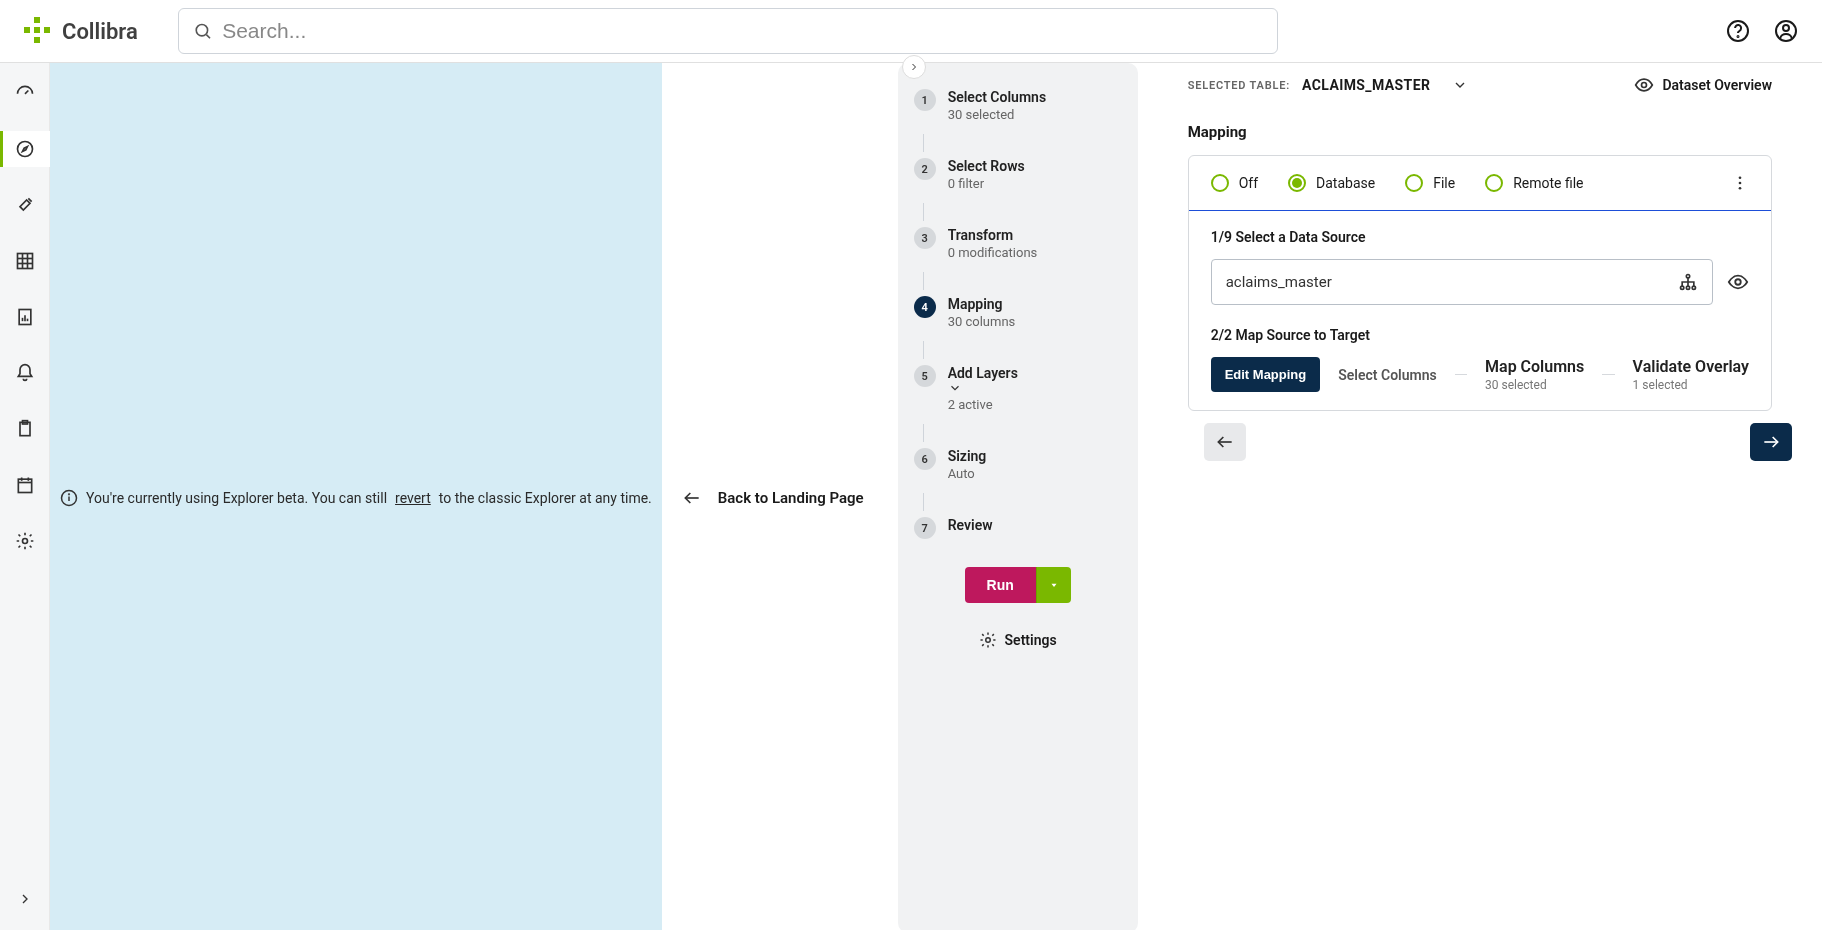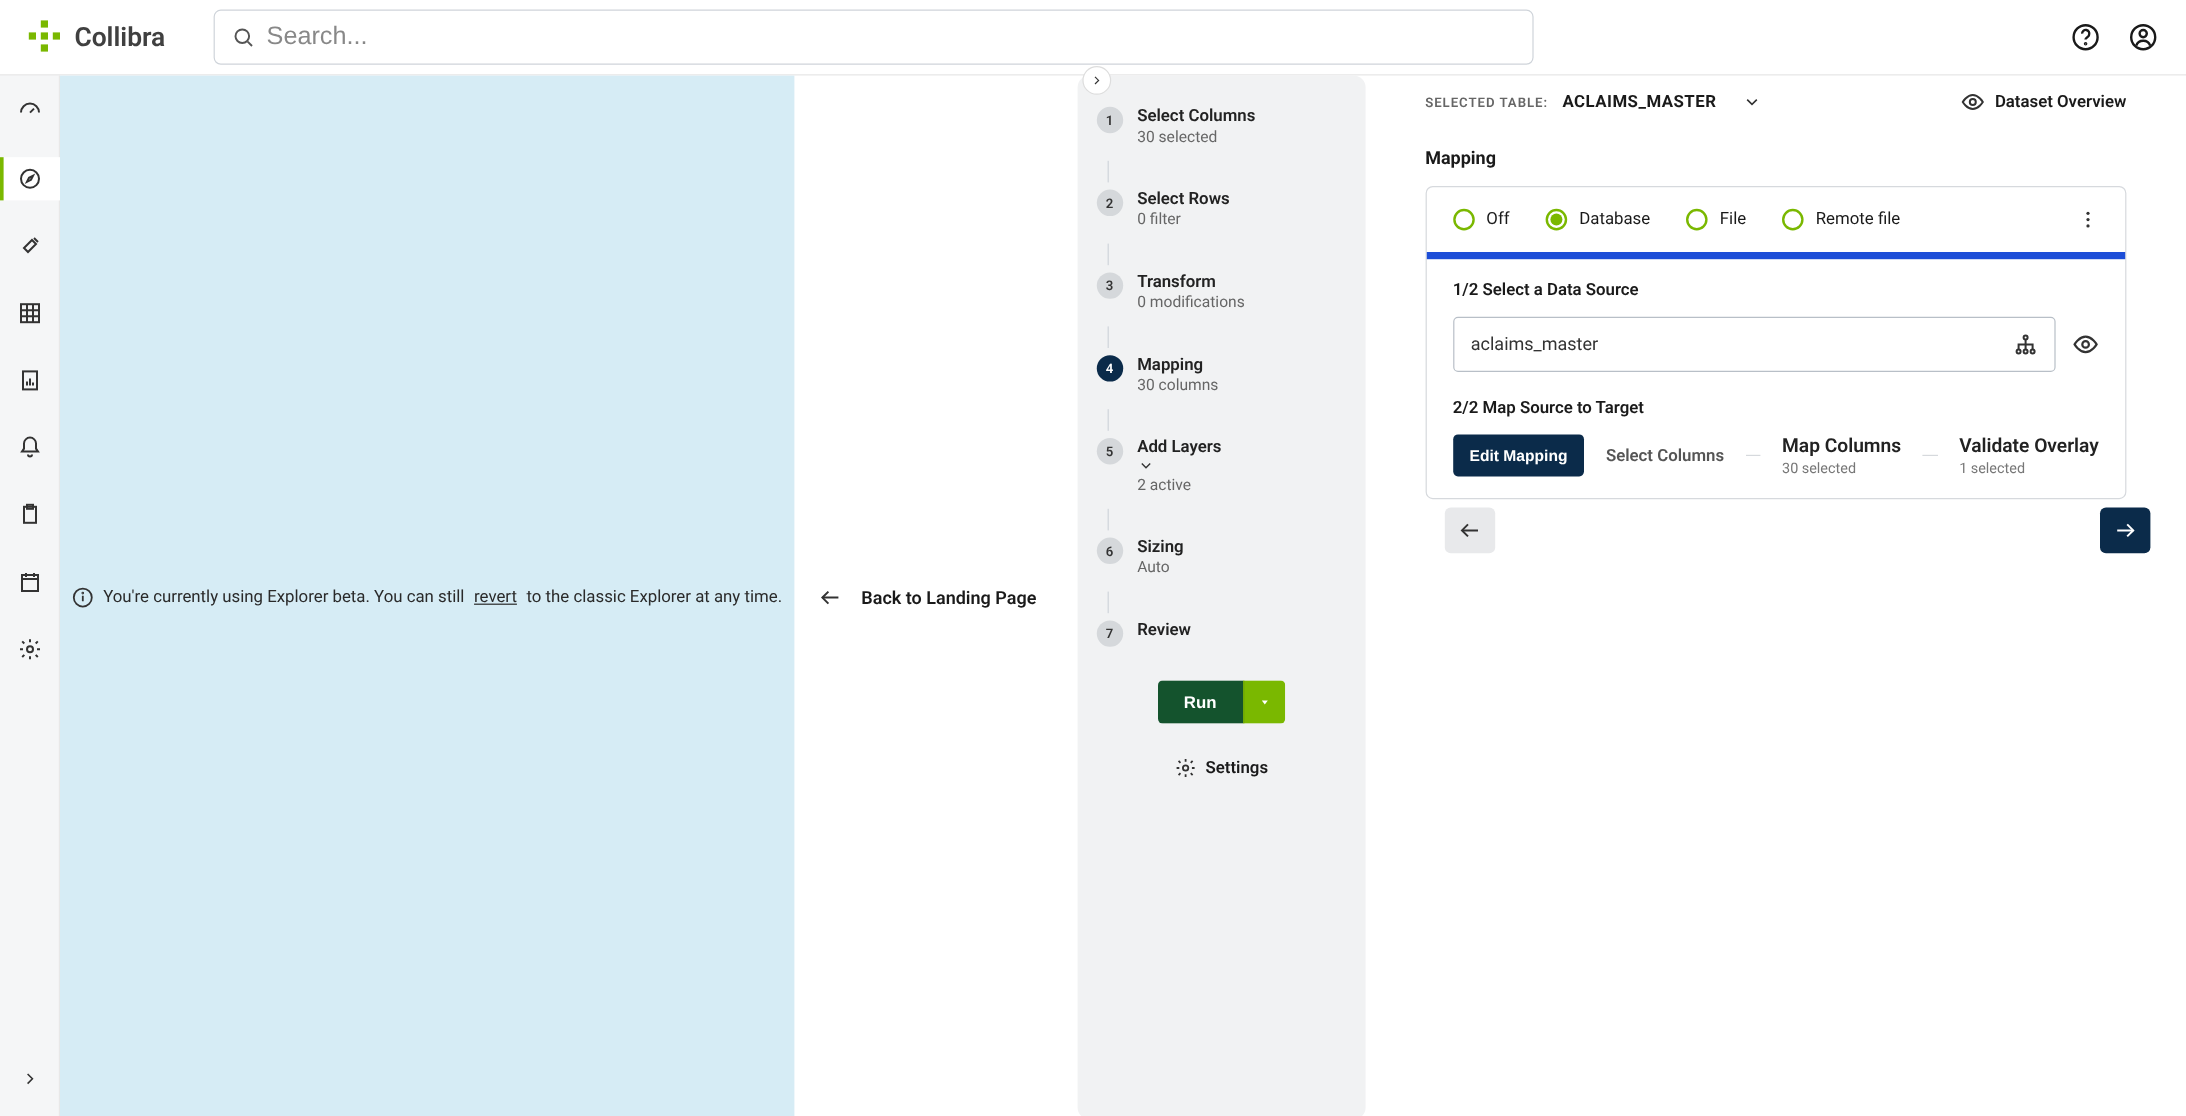--- a/index.html
+++ b/index.html
@@ -40,41 +40,41 @@
 .step { display: flex; gap: 12px; align-items: flex-start; padding: 6px 2px; margin-bottom: 6px; cursor: pointer; position: relative; }
 .step-num { width: 22px; height: 22px; border-radius: 50%; background: #d5d8db; color: #333; font-size: 11px; display: flex; align-items: center; justify-content: center; flex-shrink: 0; font-weight: 600; }
 .step.active .step-num { background: #0b2b4a; color: #fff; }
 .step-labels { display: flex; flex-direction: column; }
 .step-title { font-weight: 600; font-size: 14px; color: #222; }
 .step-sub { font-size: 13px; color: #666; margin-top: 2px; }
 .step-connector { width: 1px; height: 18px; background: #cfd4da; margin-left: 11px; }
 .chev-inline { margin-left: 8px; }
 
 .run-btn-group { display: flex; margin: 16px auto 0; border-radius: 4px; overflow: hidden; }
-.run-btn { background: #14532d; color: #fff; border: none; padding: 10px 22px; font-weight: 600; font-size: 14px; cursor: pointer; }
+.run-btn { background: #be185d; color: #fff; border: none; padding: 10px 22px; font-weight: 600; font-size: 14px; cursor: pointer; }
 .run-more { background: #7ab800; color: #fff; border: none; border-left: 1px solid #6aa300; padding: 10px 12px; cursor: pointer; display: flex; align-items: center; }
 
 .settings-link { display: flex; align-items: center; gap: 8px; justify-content: center; margin-top: 28px; font-weight: 600; font-size: 14px; cursor: pointer; }
 
 .center-col { flex: 1; padding: 10px 50px 20px; max-width: 1000px; margin: 2px auto; position: relative; }
 
 .nav-arrow { width: 42px; height: 38px; border-radius: 5px; display: flex; align-items: center; justify-content: center; cursor: pointer; position: absolute; top: 360px; }
 .nav-arrow.prev { background: #e8e9eb; color: #333; left: 320px; }
 .nav-arrow.next { background: #0b2b4a; color: #fff; right: 30px; }
 
 .sel-header { display: flex; align-items: center; justify-content: space-between; margin-bottom: 28px; }
 .sel-left { display: flex; align-items: center; gap: 12px; }
 .sel-label { font-size: 11px; letter-spacing: 0.8px; color: #666; font-weight: 600; }
 .sel-value { font-size: 14px; font-weight: 700; letter-spacing: 0.4px; }
 .dataset-link { display: flex; align-items: center; gap: 8px; font-weight: 600; font-size: 14px; cursor: pointer; }
 
 .section-h { font-weight: 700; font-size: 15px; margin-bottom: 14px; }
 
 .card { border: 1px solid #d6d9dd; border-radius: 6px; background: #fff; }
-.card-head { display: flex; align-items: center; padding: 18px 22px; border-bottom: 6px solid #1d4ed8; }
+.card-head { display: flex; align-items: center; padding: 18px 22px; border-bottom: 1px solid #1d4ed8; }
 .radio-row { display: flex; gap: 30px; flex: 1; }
 .radio-item { display: flex; align-items: center; gap: 10px; font-size: 14px; cursor: pointer; }
 .radio-ring { width: 18px; height: 18px; border: 2px solid #7ab800; border-radius: 50%; display: flex; align-items: center; justify-content: center; }
 .radio-ring.filled::after { content: ""; width: 10px; height: 10px; background: #7ab800; border-radius: 50%; }
 .kebab { margin-left: auto; cursor: pointer; }
 
 .card-body { padding: 18px 22px; }
 .step-lbl { font-weight: 600; font-size: 14px; margin-bottom: 14px; }
 .ds-row { display: flex; align-items: center; gap: 14px; margin-bottom: 22px; }
 .ds-input { flex: 1; border: 1px solid #b8bfc7; border-radius: 4px; padding: 12px 14px; display: flex; align-items: center; justify-content: space-between; font-size: 15px; color: #333; }
@@ -374,21 +374,21 @@
               </div>
             <div class="kebab">
               <svg width="18" height="18" viewBox="0 0 24 24" fill="#333">
                   <circle cx="12" cy="5" r="1.8"></circle>
                   <circle cx="12" cy="12" r="1.8"></circle>
                   <circle cx="12" cy="19" r="1.8"></circle>
                 </svg>
             </div>
           </div>
           <div class="card-body">
-            <div class="step-lbl">1/2 Select a Data Source</div>
+            <div class="step-lbl">1/9 Select a Data Source</div>
             <div class="ds-row">
               <div class="ds-input">
                 <span>aclaims_master</span>
                 <svg width="20" height="20" viewBox="0 0 24 24" fill="none" stroke="#333" stroke-width="2">
                     <circle cx="12" cy="5" r="2"></circle>
                     <circle cx="5" cy="19" r="2"></circle>
                     <circle cx="12" cy="19" r="2"></circle>
                     <circle cx="19" cy="19" r="2"></circle>
                     <path d="M12 7v5M12 12H5v5M12 12h7v5M12 12v5"></path>
                   </svg>

